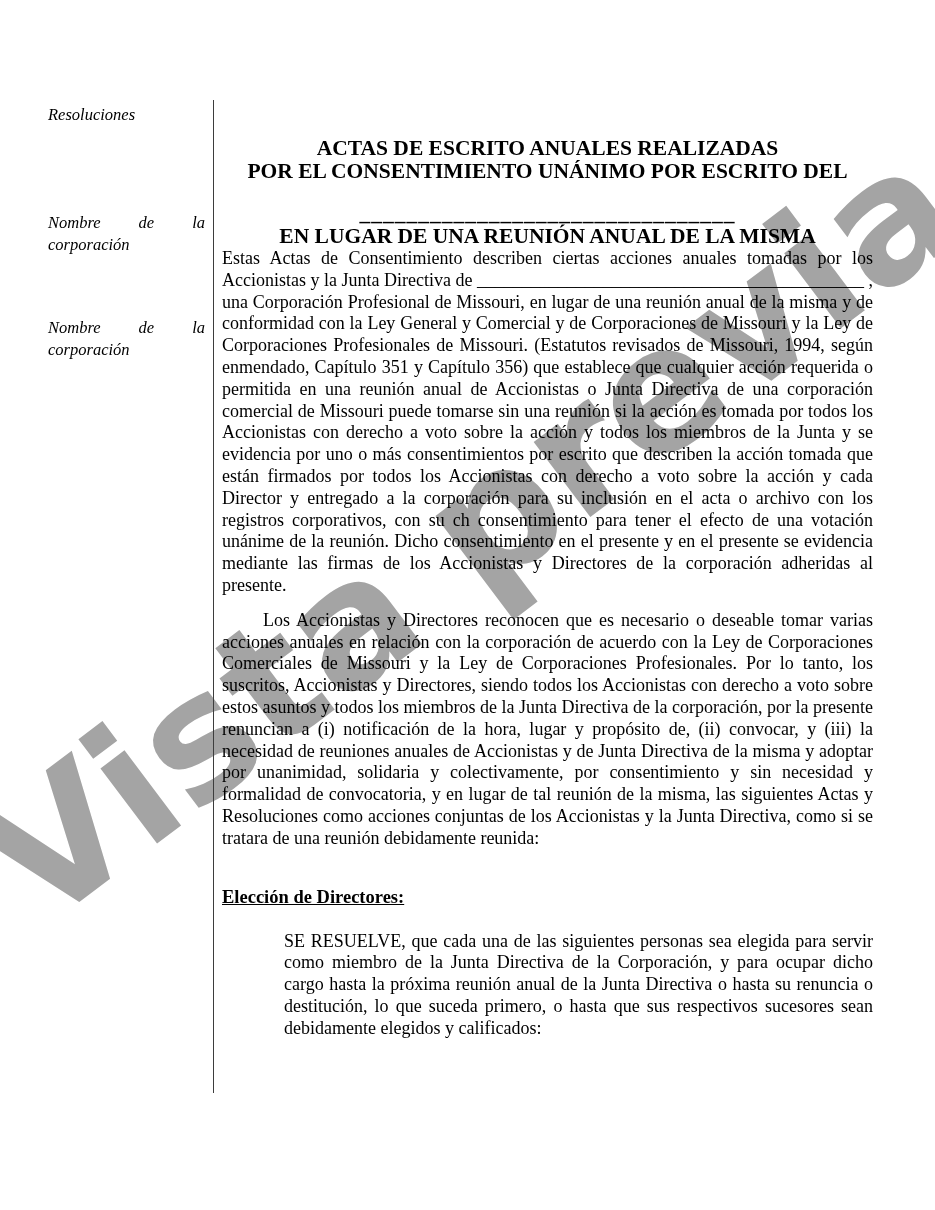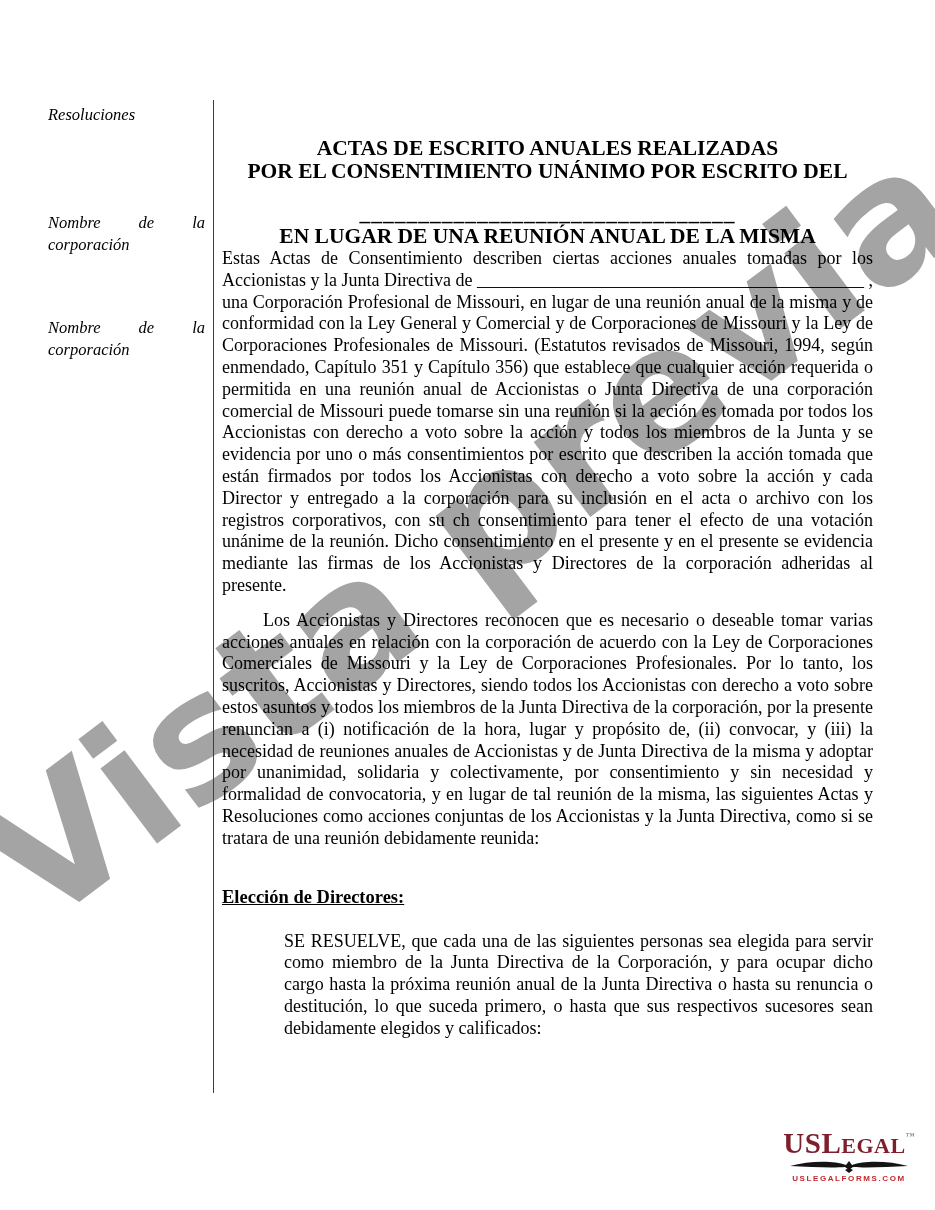--- a/index.html
+++ b/index.html
@@ -76,24 +76,14 @@
 
     <div class="para p1">Estas Actas de Consentimiento describen ciertas acciones anuales tomadas por los Accionistas y la Junta Directiva de ___________________________________________ , una Corporación Profesional de Missouri, en lugar de una reunión anual de la misma y de conformidad con la Ley General y Comercial y de Corporaciones de Missouri y la Ley de Corporaciones Profesionales de Missouri. (Estatutos revisados de Missouri, 1994, según enmendado, Capítulo 351 y Capítulo 356) que establece que cualquier acción requerida o permitida en una reunión anual de Accionistas o Junta Directiva de una corporación comercial de Missouri puede tomarse sin una reunión si la acción es tomada por todos los Accionistas con derecho a voto sobre la acción y todos los miembros de la Junta y se evidencia por uno o más consentimientos por escrito que describen la acción tomada que están firmados por todos los Accionistas con derecho a voto sobre la acción y cada Director y entregado a la corporación para su inclusión en el acta o archivo con los registros corporativos, con su ch consentimiento para tener el efecto de una votación unánime de la reunión. Dicho consentimiento en el presente y en el presente se evidencia mediante las firmas de los Accionistas y Directores de la corporación adheridas al presente.</div>
 
     <div class="para p2">Los Accionistas y Directores reconocen que es necesario o deseable tomar varias acciones anuales en relación con la corporación de acuerdo con la Ley de Corporaciones Comerciales de Missouri y la Ley de Corporaciones Profesionales. Por lo tanto, los suscritos, Accionistas y Directores, siendo todos los Accionistas con derecho a voto sobre estos asuntos y todos los miembros de la Junta Directiva de la corporación, por la presente renuncian a (i) notificación de la hora, lugar y propósito de, (ii) convocar, y (iii) la necesidad de reuniones anuales de Accionistas y de Junta Directiva de la misma y adoptar por unanimidad, solidaria y colectivamente, por consentimiento y sin necesidad y formalidad de convocatoria, y en lugar de tal reunión de la misma, las siguientes Actas y Resoluciones como acciones conjuntas de los Accionistas y la Junta Directiva, como si se tratara de una reunión debidamente reunida:</div>
 
     <div class="section-heading">Elección de Directores:</div>
 
     <div class="para p3">SE RESUELVE, que cada una de las siguientes personas sea elegida para servir como miembro de la Junta Directiva de la Corporación, y para ocupar dicho cargo hasta la próxima reunión anual de la Junta Directiva o hasta su renuncia o destitución, lo que suceda primero, o hasta que sus respectivos sucesores sean debidamente elegidos y calificados:</div>
   </div>
 
-  <div class="logo">
-    <div class="logo-word">
-      <span class="logo-large">USL</span><span class="logo-small">EGAL</span><span class="logo-tm">™</span>
-    </div>
-    <svg class="logo-wings" width="122" height="14" viewBox="0 0 122 14">
-      <path d="M61 2 L58 6 C45 1 20 2 2 7 C22 8 44 9 57 8 L61 11 L65 8 C78 9 100 8 120 7 C102 2 77 1 64 6 Z" fill="#141414"></path>
-      <path d="M61 9 L57 11 L61 14 L65 11 Z" fill="#141414"></path>
-    </svg>
-    <div class="logo-tagline">USLEGALFORMS.COM</div>
-  </div>
 
 </div>
 
 </body></html>

